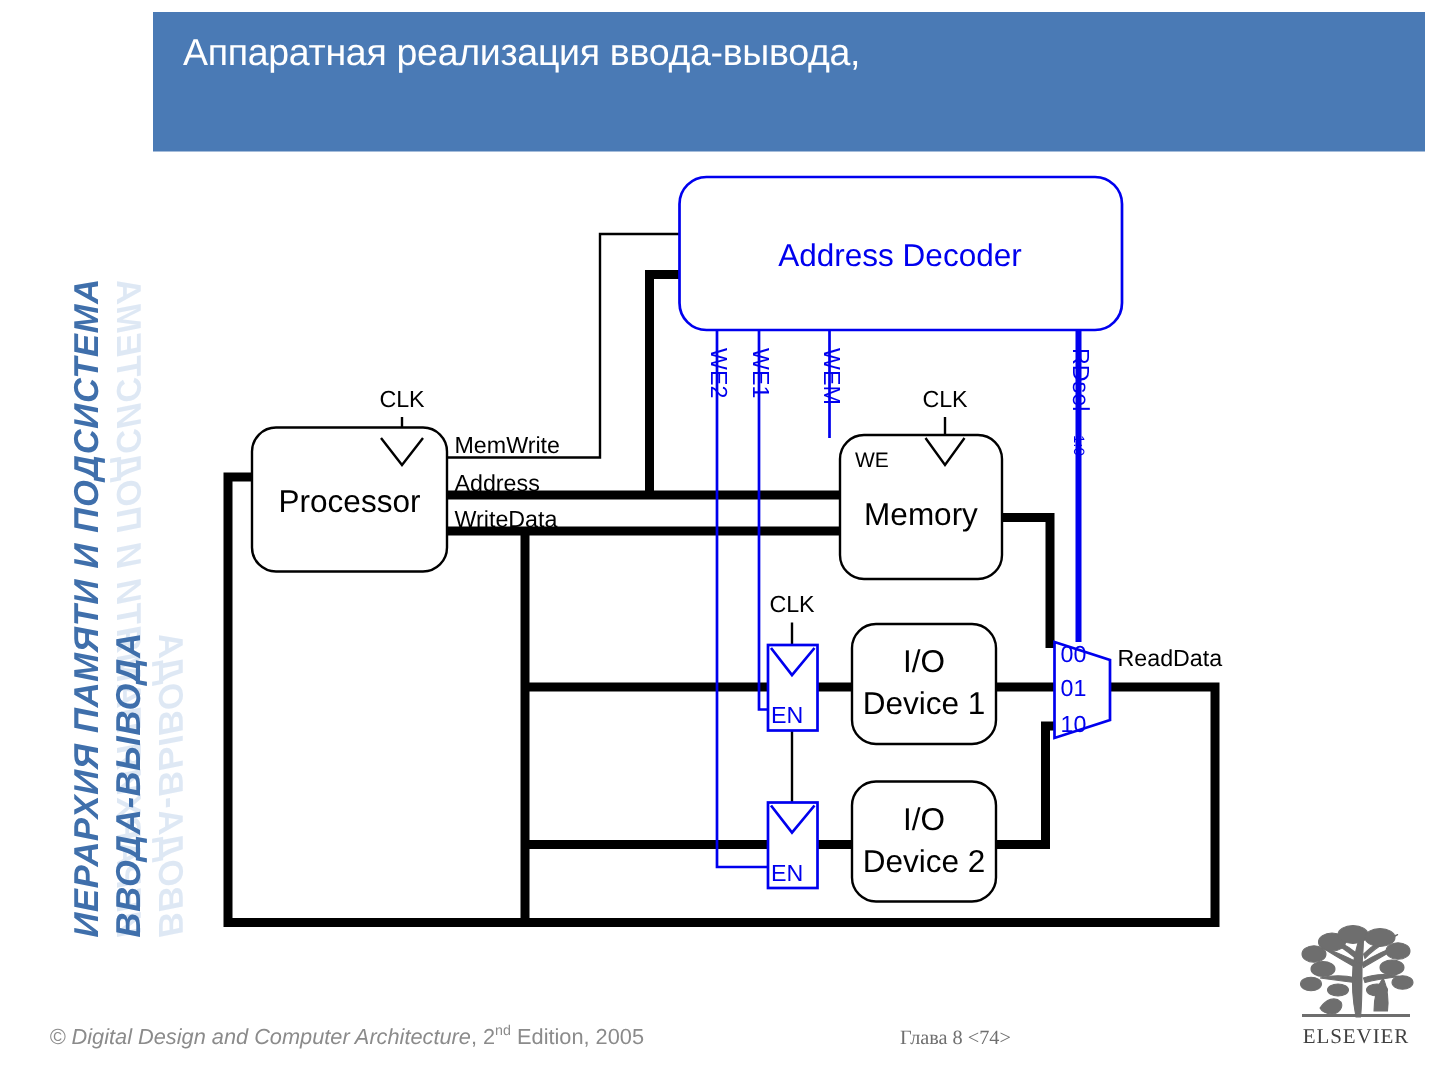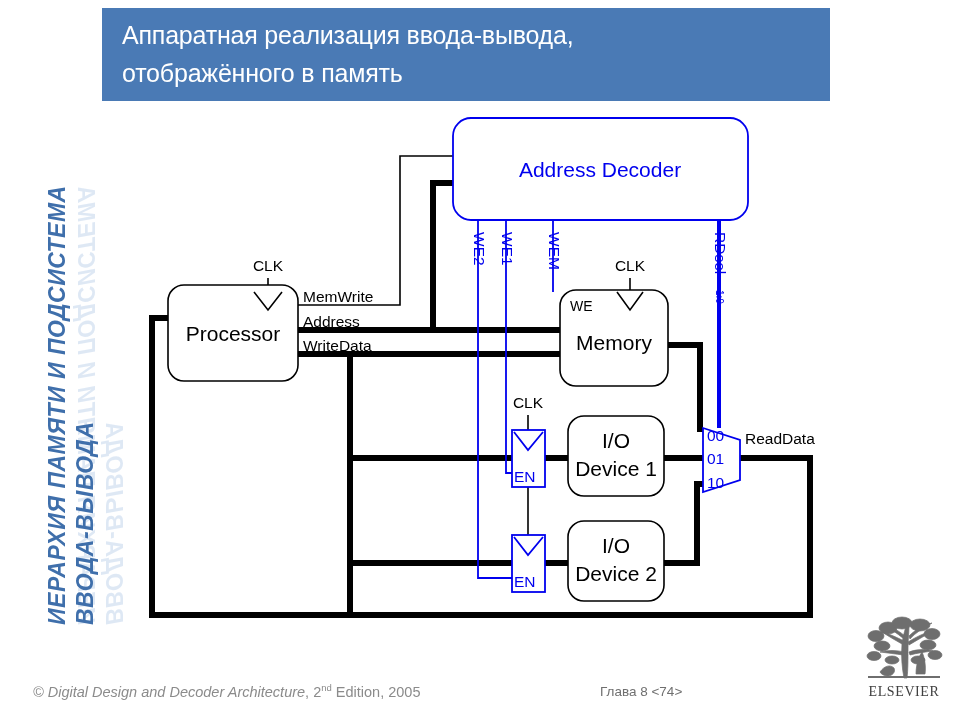--- a/index.html
+++ b/index.html
@@ -13,21 +13,21 @@
     position: relative;
     overflow: hidden;
     font-family: "Liberation Sans", sans-serif;
   }
 
   
   #title-bar {
     position: absolute;
     left: 102px;
     top: 8px;
-    width: 728px;
+    width: 848px;
     height: 93px;
     background: #4a7ab5;
     box-sizing: border-box;
     padding: 8px 0 0 20px;
   }
   #title-bar .title-line {
     color: #ffffff;
     font-size: 25px;
     line-height: 38px;
     font-family: "Liberation Sans", sans-serif;
@@ -73,21 +73,21 @@
     font-style: italic;
     color: #8b8b8b;
     white-space: nowrap;
   }
   #footer-copy .nonital { font-style: normal; }
   #footer-copy sup { font-size: 9.5px; text-align: center; }
   #footer-chapter {
     position: absolute;
     left: 600px;
     top: 684px;
-    font-family: Liberation Sans, sans-serif;
+    font-family: Liberation Serif, serif;
     font-size: 13.5px;
     color: #6f6f6f;
     white-space: nowrap;
   }
 
   
   #elsevier-logo {
     position: absolute;
     left: 862px;
     top: 616px;
@@ -157,21 +157,20 @@
   <div class="vtext-wrap" style="left:72px; top:625px; transform: rotate(-90deg);">
     <span class="vtext">ВВОДА-ВЫВОДА</span>
   </div>
   <div class="vtext-wrap" style="left:100px; top:625px; transform: rotate(-90deg);">
     <span class="vtext reflect">ВВОДА-ВЫВОДА</span>
   </div>
 </div>
 
 <div id="title-bar">
   <div class="title-line">Аппаратная реализация ввода-вывода,</div>
-  <div class="title-line">отображённого в память</div>
 </div>
 
 <svg id="diagram" width="960" height="720" viewBox="0 0 960 720">
 
   <g stroke="#000000" fill="none" stroke-width="6">
 
     <path d="M 296 330 L 560 330"></path>
 
     <path d="M 433 330 L 433 183 L 455 183"></path>
 
@@ -282,21 +281,21 @@
 
     <text class="wire-label-blue" x="474" y="232" transform="rotate(90 474 232)">WE2</text>
     <text class="wire-label-blue" x="502" y="232" transform="rotate(90 502 232)">WE1</text>
     <text class="wire-label-blue" x="549" y="232" transform="rotate(90 549 232)">WEM</text>
     <text class="wire-label-blue" x="715" y="232" transform="rotate(90 715 232)">RDsel</text>
     <text class="sub-label" x="716" y="290" transform="rotate(90 716 290)">1:0</text>
   </g>
 </svg>
 
 <div id="footer-copy">
-  <span>© </span><span>Digital Design and Decoder Architecture</span><span class="nonital">, 2</span><sup class="nonital">nd</sup><span class="nonital"> Edition, 2005</span>
+  <span>© </span><span>Digital Design and Computer Architecture</span><span class="nonital">, 2</span><sup class="nonital">nd</sup><span class="nonital"> Edition, 2005</span>
 </div>
 <div id="footer-chapter">Глава 8 &lt;74&gt;</div>
 
 <div id="elsevier-logo">
   <svg width="84" height="66" viewBox="0 0 84 66">
     <g fill="#6e6e6e" stroke="#6e6e6e" stroke-width="0.7">
       <path d="M42 62 C40 52 39 40 40 28 C41 20 43 14 44 10 L47 10 C47 16 46 24 46 32 C46 44 46 54 45 62 Z"></path>
       <path d="M44 26 C36 22 28 18 20 16 C26 20 33 24 40 28 Z"></path>
       <path d="M46 26 C54 21 62 17 70 15 C63 20 55 24 47 29 Z"></path>
       <path d="M43 20 C36 14 28 10 20 8 C27 12 35 17 42 23 Z"></path>

